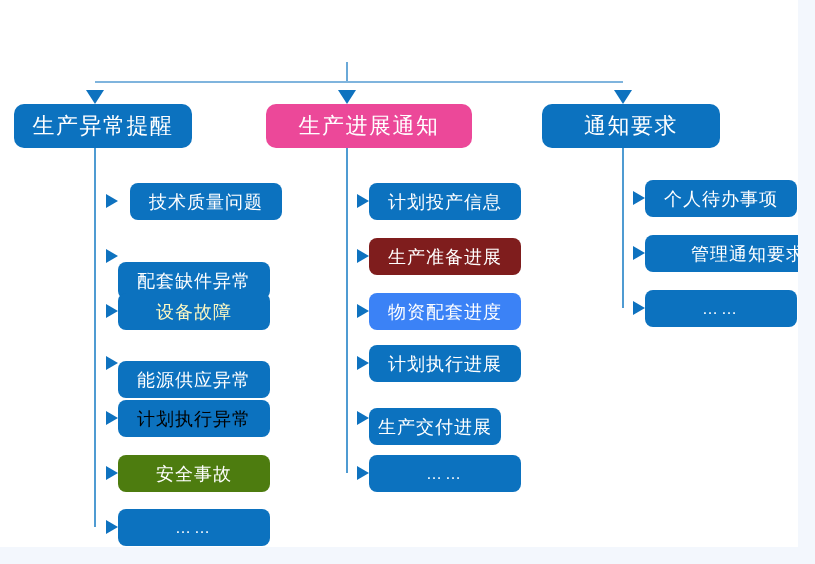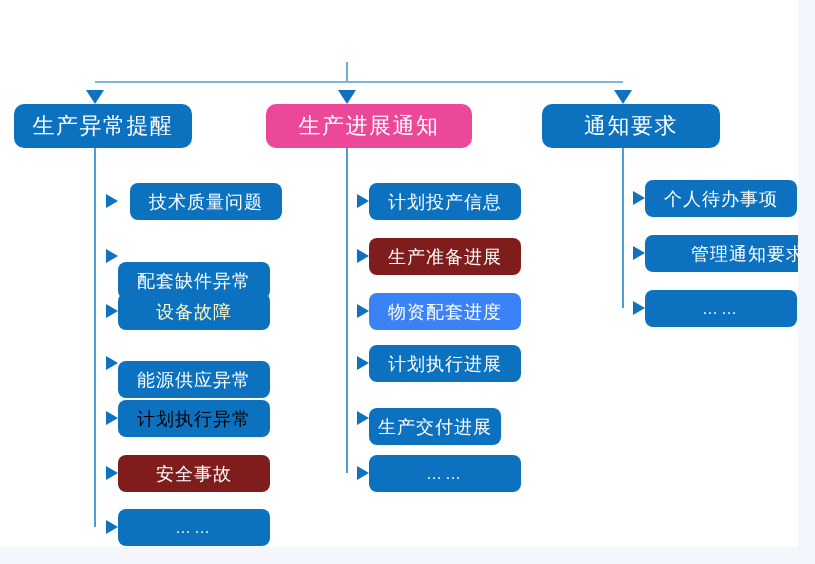--- a/index.html
+++ b/index.html
@@ -207,21 +207,21 @@
   </svg>
 
 
   <div id="nodes">
       <div class="node node-branch" style="left: 6px; top: 104px; width: 178px; height: 44px; background: rgb(12, 114, 191); color: rgb(255, 255, 255);">生产异常提醒</div>
       <div class="node node-leaf" style="left: 130px; top: 183px; width: 152px; height: 37px; background: rgb(12, 114, 191); color: rgb(255, 255, 255);">技术质量问题</div>
       <div class="node node-leaf" style="left: 118px; top: 238px; width: 152px; height: 37px; background: rgb(12, 114, 191); color: rgb(255, 255, 255); margin-top: 24px;">配套缺件异常</div>
       <div class="node node-leaf" style="left: 118px; top: 293px; width: 152px; height: 37px; background: rgb(12, 114, 191); color: #fef9c3;">设备故障</div>
       <div class="node node-leaf" style="left: 118px; top: 361px; width: 152px; height: 37px; background: rgb(12, 114, 191); color: rgb(255, 255, 255);">能源供应异常</div>
       <div class="node node-leaf" style="left: 118px; top: 400px; width: 152px; height: 37px; background: rgb(12, 114, 191); color: #000000;">计划执行异常</div>
-      <div class="node node-leaf" style="left: 118px; top: 455px; width: 152px; height: 37px; background: #7f1d1d; color: rgb(255, 255, 255);">安全事故</div>
+      <div class="node node-leaf" style="left: 118px; top: 455px; width: 152px; height: 37px; background: #4d7c0f; color: rgb(255, 255, 255);">安全事故</div>
       <div class="node node-leaf ellipsis" style="left: 118px; top: 509px; width: 152px; height: 37px; background: rgb(12, 114, 191); color: rgb(255, 255, 255);">……</div>
       <div class="node node-branch" style="left: 258px; top: 104px; width: 206px; height: 44px; background: #ec4899; color: rgb(255, 255, 255);">生产进展通知</div>
       <div class="node node-leaf" style="left: 369px; top: 183px; width: 152px; height: 37px; background: rgb(12, 114, 191); color: rgb(255, 255, 255);">计划投产信息</div>
       <div class="node node-leaf" style="left: 369px; top: 238px; width: 152px; height: 37px; background: #7f1d1d; color: rgb(255, 255, 255);">生产准备进展</div>
       <div class="node node-leaf" style="left: 369px; top: 293px; width: 152px; height: 37px; background: #3b82f6; color: rgb(255, 255, 255);">物资配套进度</div>
       <div class="node node-leaf" style="left: 369px; top: 345px; width: 152px; height: 37px; background: rgb(12, 114, 191); color: rgb(255, 255, 255);">计划执行进展</div>
       <div class="node node-leaf" style="left: 369px; top: 400px; width: 132px; height: 37px; background: rgb(12, 114, 191); color: rgb(255, 255, 255); margin-top: 8px;">生产交付进展</div>
       <div class="node node-leaf ellipsis" style="left: 369px; top: 455px; width: 152px; height: 37px; background: rgb(12, 114, 191); color: rgb(255, 255, 255);">……</div>
       <div class="node node-branch" style="left: 534px; top: 104px; width: 178px; height: 44px; background: rgb(12, 114, 191); color: rgb(255, 255, 255);">通知要求</div>
       <div class="node node-leaf" style="left: 645px; top: 180px; width: 152px; height: 37px; background: rgb(12, 114, 191); color: rgb(255, 255, 255);">个人待办事项</div>

